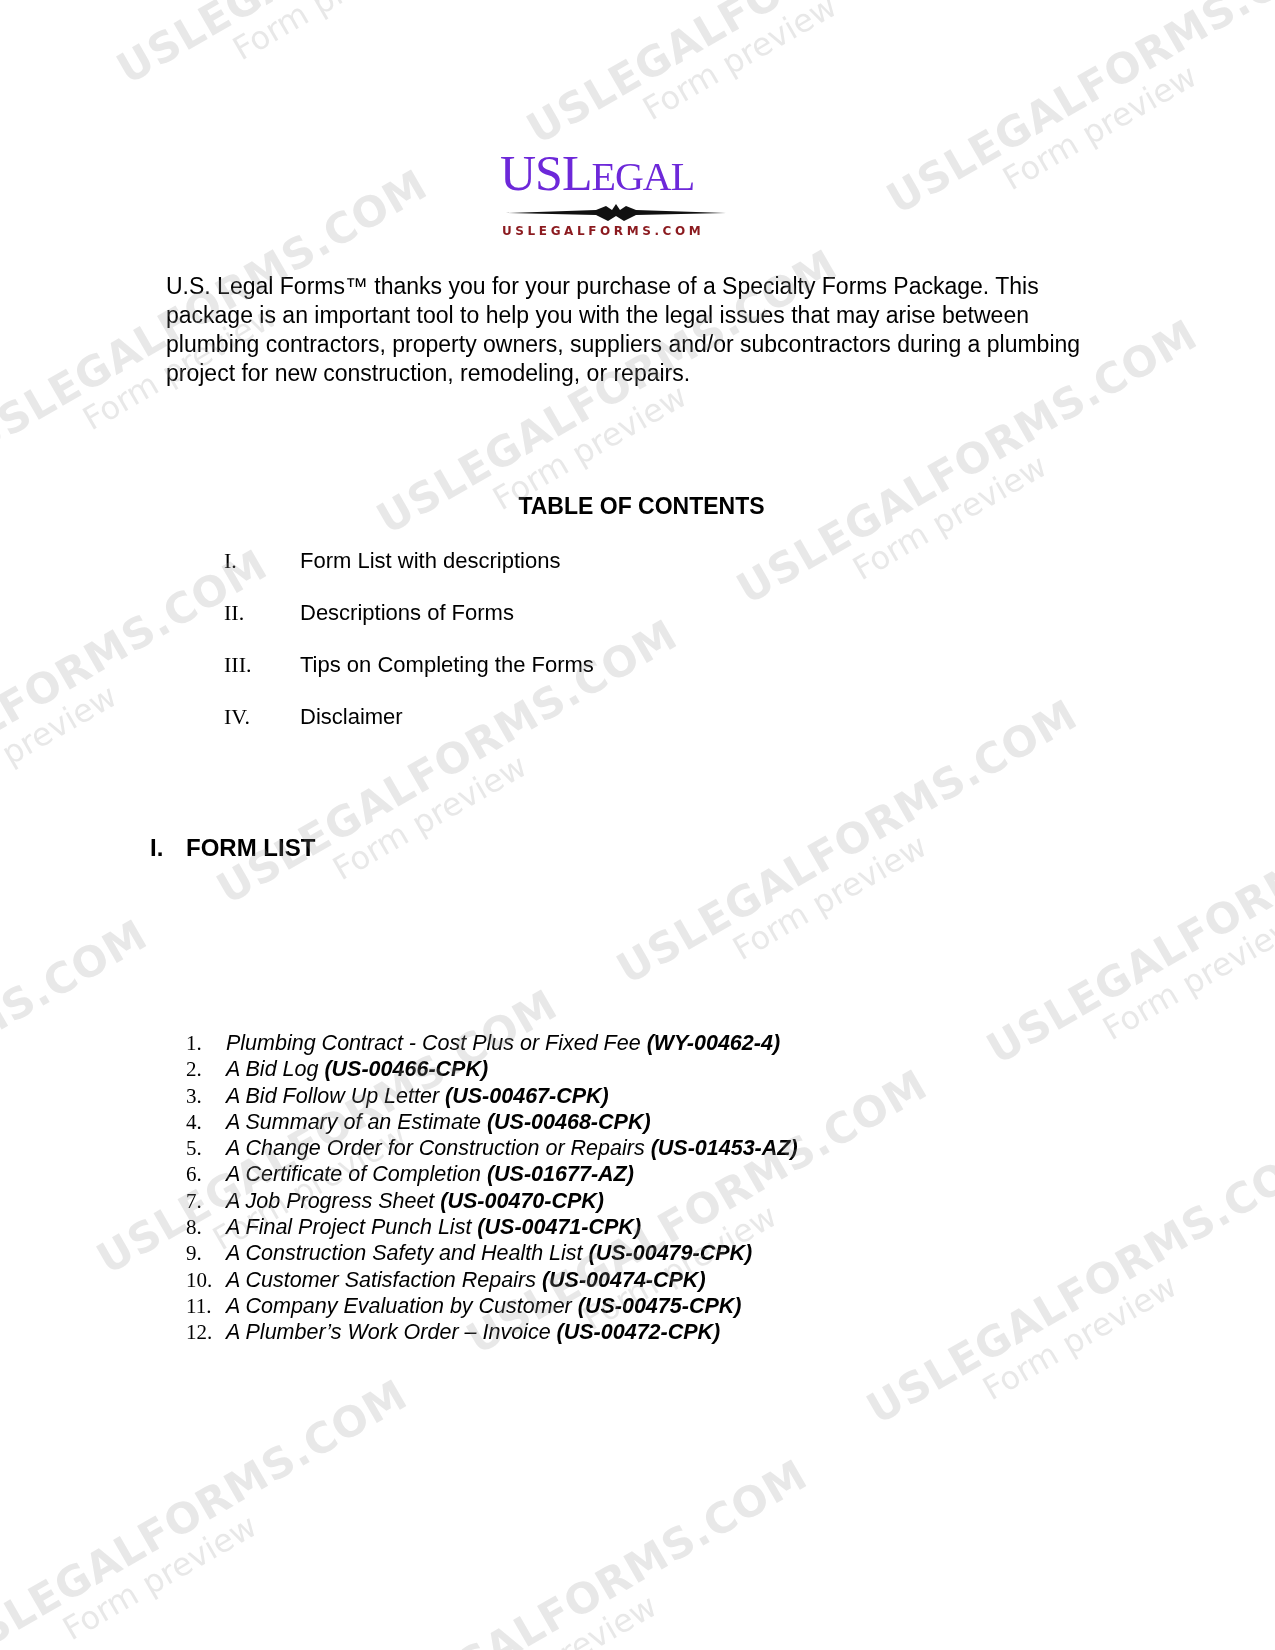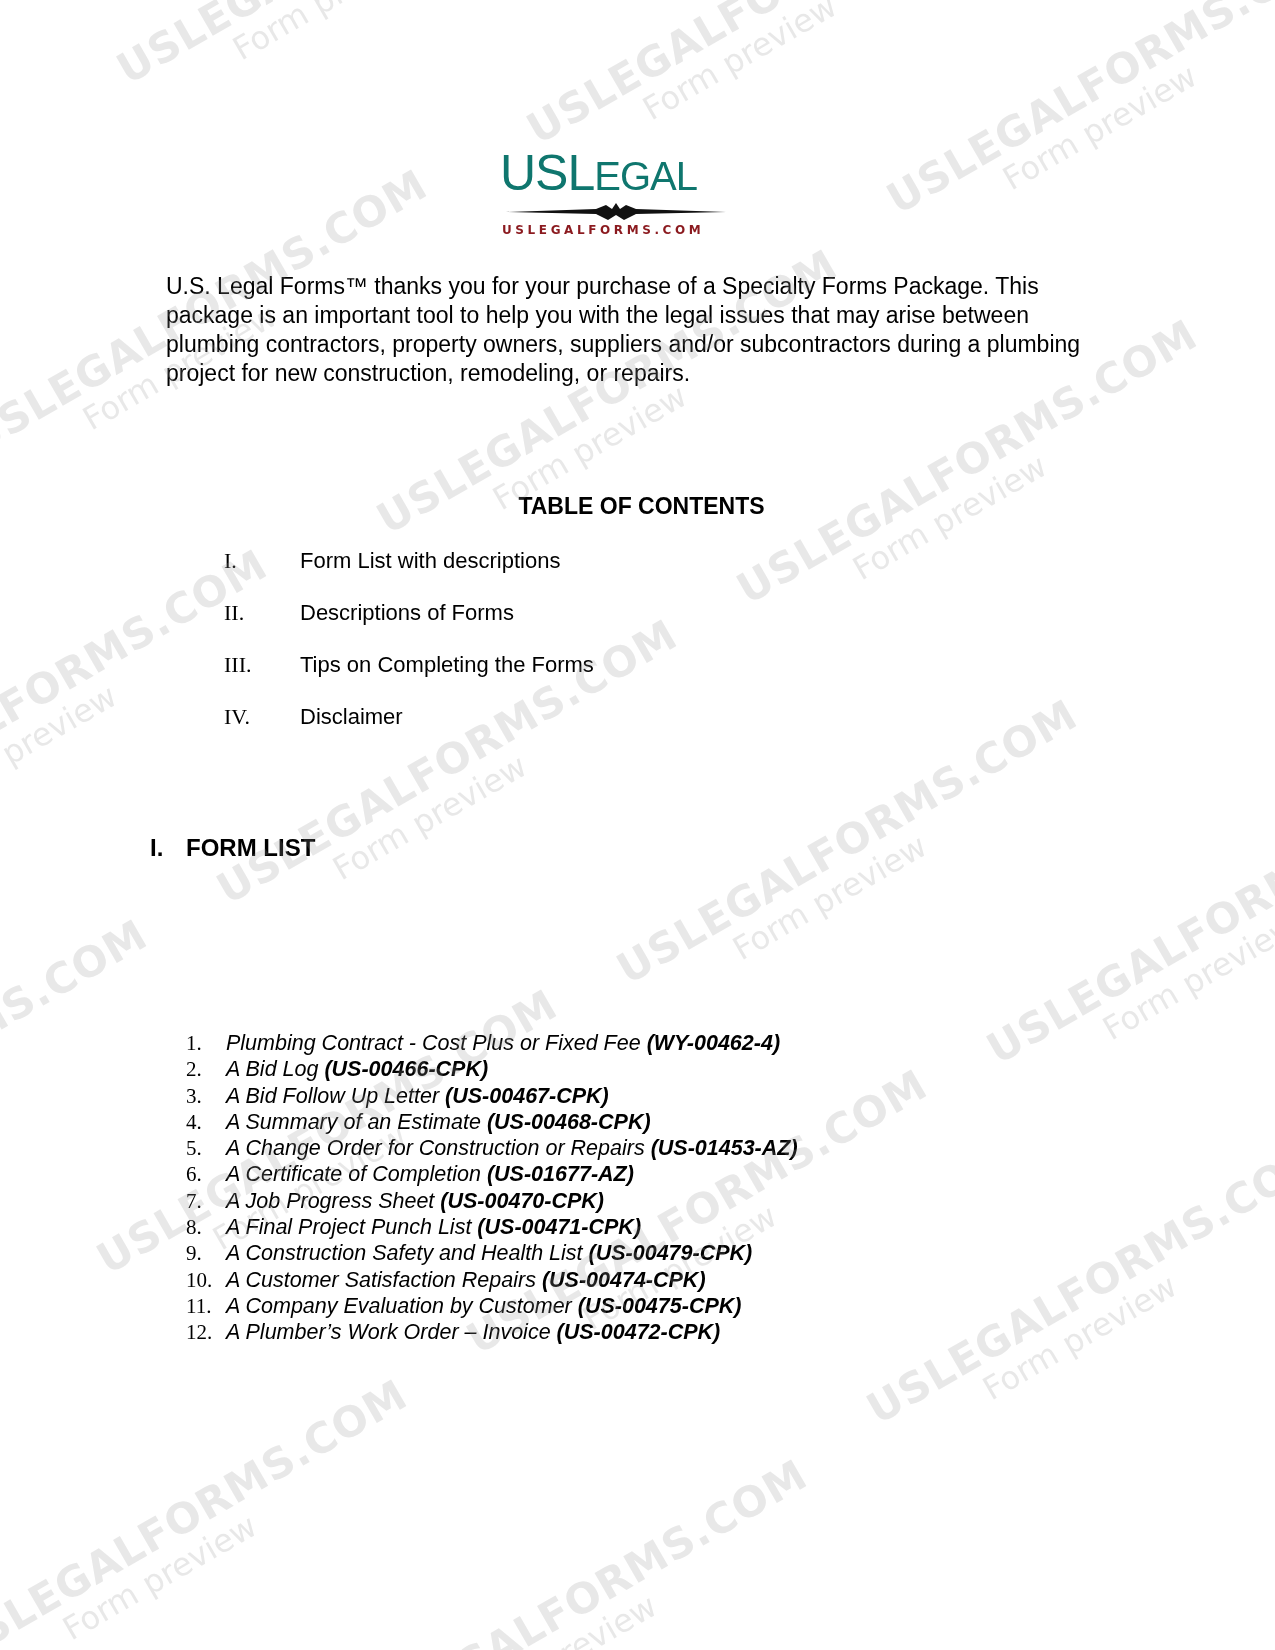--- a/index.html
+++ b/index.html
@@ -9,21 +9,21 @@
 
   
   .wm-layer { position: absolute; inset: 0; pointer-events: none; z-index: 5; }
   .wm { position: absolute; transform-origin: left bottom; transform: rotate(-30deg);
         color: rgba(150,150,150,0.22); font-family: "DejaVu Sans", sans-serif; white-space: nowrap; }
   .wm .big { font-size: 42px; font-weight: bold; letter-spacing: 1px; display: block; }
   .wm .small { font-size: 32px; display: block; margin-left: 110px; margin-top: -4px; }
 
   
   .logo { position: absolute; left: 500px; top: 148px; width: 260px; text-align: left; }
-  .logo-word { font-family: Liberation Sans, sans-serif; color: #0f766e; font-size: 50px;
+  .logo-word { font-family: Liberation Serif, serif; color: #6d28d9; font-size: 50px;
                line-height: 50px; letter-spacing: -1px; }
   .logo-word .cap { font-size: 50px; }
   .logo-word .sm { font-size: 40px; }
   .logo-eagle { display: block; margin: 2px 0 0 6px; }
   .logo-url { font-family: "DejaVu Sans", sans-serif; font-weight: bold; color: #8b1a1f;
               font-size: 12px; letter-spacing: 3.6px; margin-top: 2px; margin-left: 2px; }
 
   .intro { position: absolute; left: 166px; top: 272px; width: 960px; font-size: 23px;
            line-height: 29px; }
 

